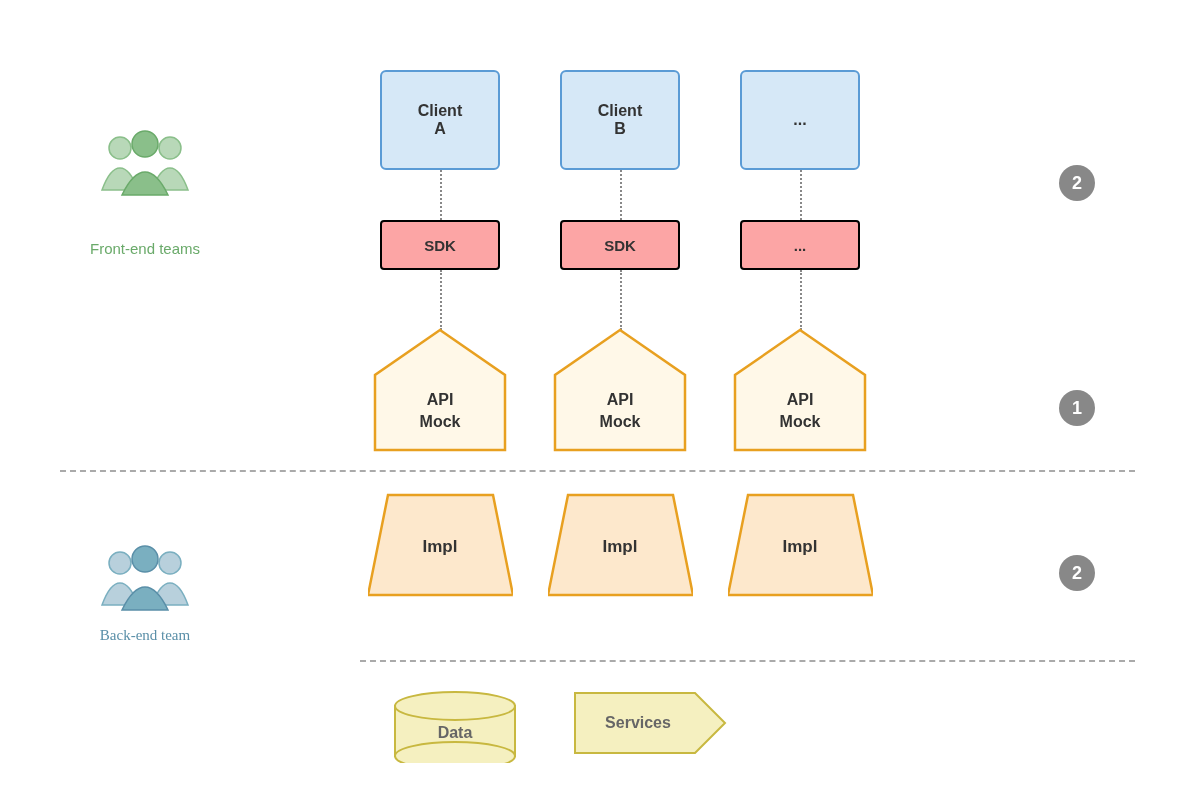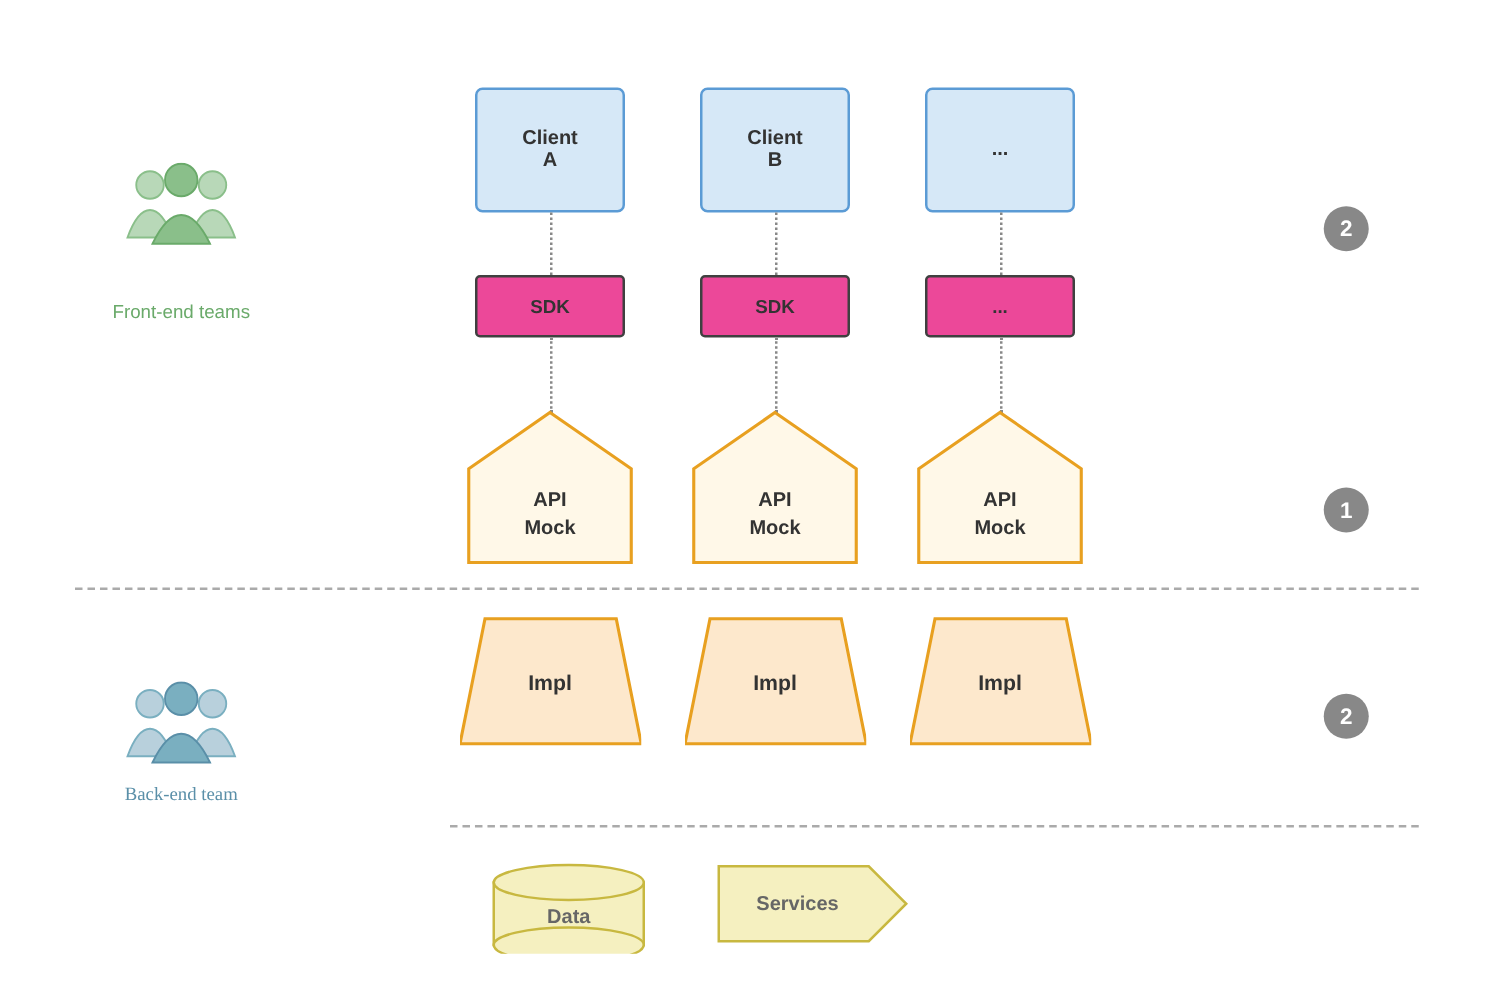--- a/index.html
+++ b/index.html
@@ -94,22 +94,22 @@
       justify-content: center;
       text-align: center;
       font-size: 16px;
       font-weight: bold;
       color: #333;
     }
 
     
     .sdk-box {
       position: absolute;
-      background: #ec4899;
-      border: 2px solid #404040;
+      background: #fca5a5;
+      border: 2px solid #000000;
       border-radius: 4px;
       display: flex;
       align-items: center;
       justify-content: center;
       text-align: center;
       font-size: 15px;
       font-weight: bold;
       color: #333;
     }
 

